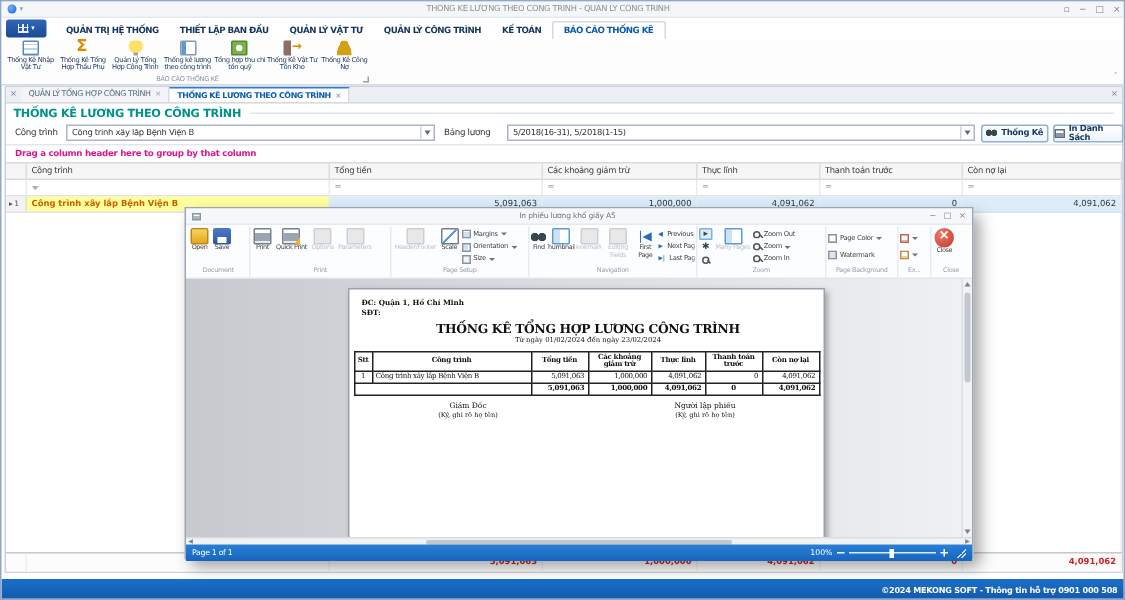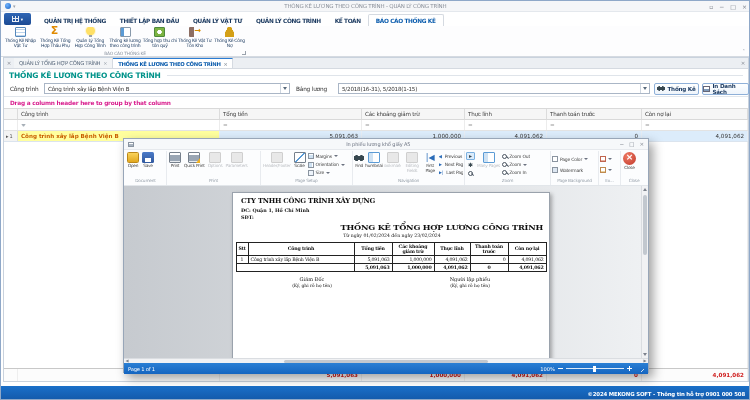--- a/index.html
+++ b/index.html
@@ -138,21 +138,21 @@
 .szi.sel{border-color:#7ab0e0;background:#dcecfb}
 .mag{width:5px;height:5px;border:1.2px solid #4a5560;border-radius:50%;position:relative;flex:0 0 auto}
 .mag::after{content:"";position:absolute;width:3px;height:1.2px;background:#4a5560;right:-2.4px;bottom:-0.6px;transform:rotate(45deg)}
 
 #ddoc{position:absolute;left:0;top:47px;width:524px;height:172px;background:linear-gradient(90deg,#c6cacf,#eff1f3);overflow:hidden}
 #paper{position:absolute;left:108px;top:6px;width:318px;height:200px;background:#fff;border:1px solid #9aa2ac;box-shadow:2px 2px 4px rgba(0,0,0,.3);font-family:"DejaVu Serif","Liberation Serif",serif;color:#111}
 #paper .inner{padding:4px 6px 0 8px}
 #paper .co{font-size:6.8px;font-weight:bold;letter-spacing:-0.2px}
 #paper .ad{font-size:4.8px;font-weight:bold;margin-top:1.5px}
 #paper .ph{font-size:4.8px;font-weight:bold;margin-top:1px}
-#paper .dtitle2{font-size:8.2px;font-weight:bold;text-align:right;margin-top:2px;letter-spacing:-0.2px}
+#paper .dtitle2{font-size:8.2px;font-weight:bold;text-align:center;margin-top:2px;letter-spacing:-0.2px}
 #paper .drange{font-size:4.6px;text-align:center;margin-top:1px}
 #ptable{border-collapse:collapse;margin:4px auto 0;width:310px;table-layout:fixed}
 #ptable th,#ptable td{border:1px solid #222;font-size:4.7px;letter-spacing:-0.2px;padding:1px 2px;overflow:hidden}
 #ptable th{font-weight:bold;text-align:center;line-height:1.15}
 #ptable td.num{text-align:right}
 #ptable td.ctr{text-align:center}
 #ptable tr.tot td{font-weight:bold}
 #signs{display:flex;margin-top:4px}
 #signs .half{flex:1;text-align:center}
 #signs .st{font-size:5px}
@@ -536,21 +536,20 @@
             <span class="tl">Close</span>
           </div>
       </div>
       <div class="tgl">Close</div>
     </div>
   </div>
 
   <div id="ddoc">
     <div id="paper">
       <div class="inner">
-        <div class="co">CTY TNHH CÔNG TRÌNH XÂY DỰNG</div>
         <div class="ad">ĐC: Quận 1, Hồ Chí Minh</div>
         <div class="ph">SĐT:</div>
         <div class="dtitle2">THỐNG KÊ TỔNG HỢP LƯƠNG CÔNG TRÌNH</div>
         <div class="drange">Từ ngày 01/02/2024 đến ngày 23/02/2024</div>
       </div>
       <table id="ptable">
         <colgroup>
           <col style="width:12px">
             <col style="width:106px">
             <col style="width:38px">

